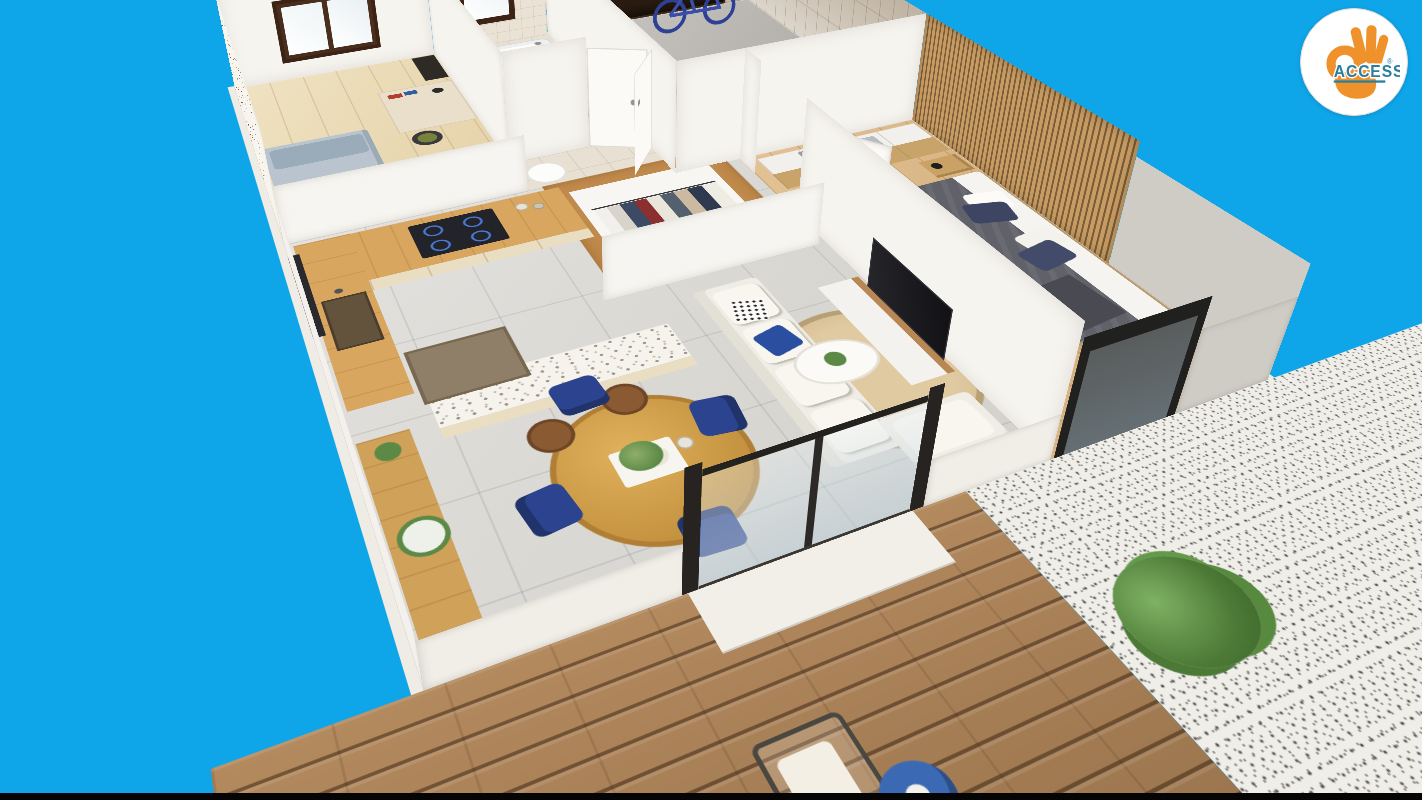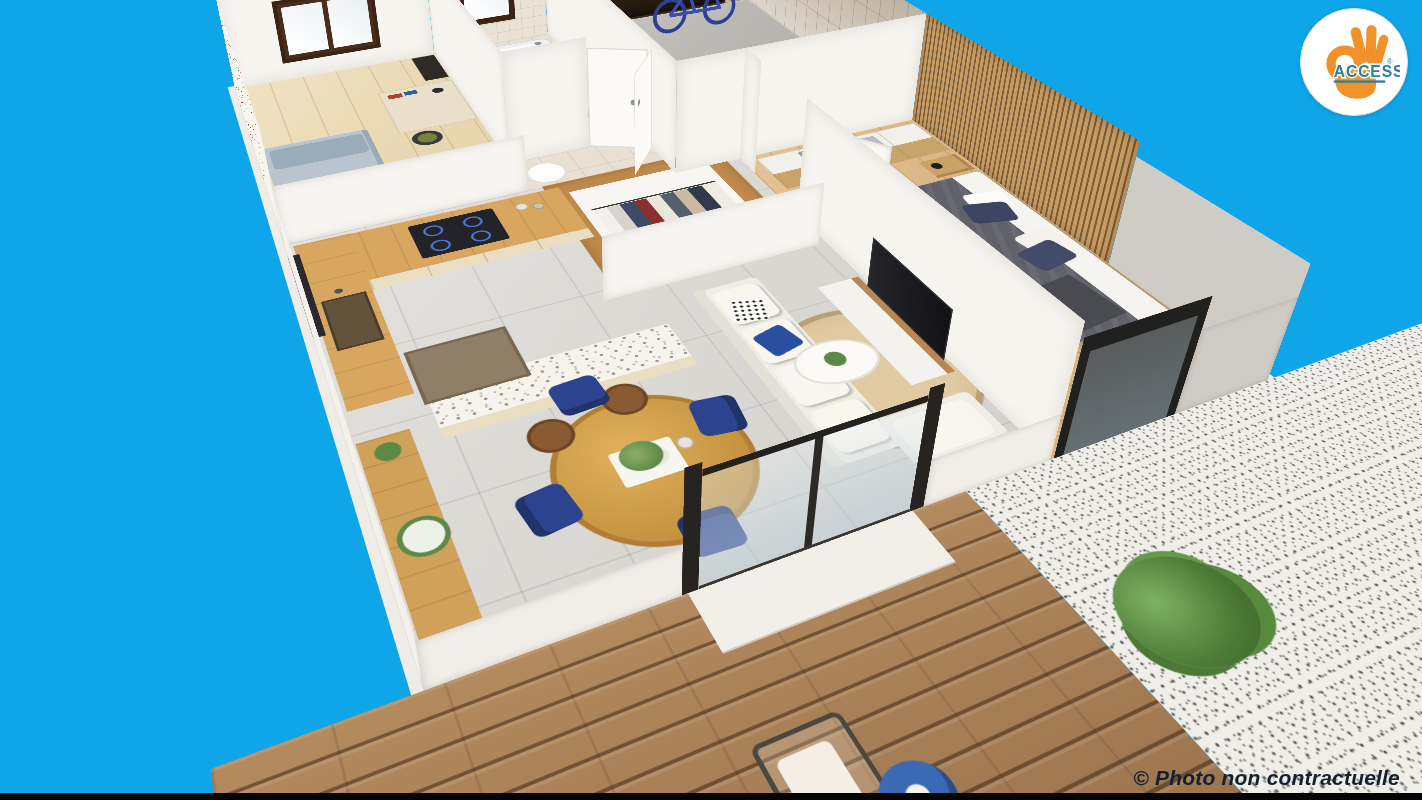--- a/index.html
+++ b/index.html
@@ -239,15 +239,14 @@
       <path d="M30 62 Q26 88 52 90 Q76 90 74 70 L70 58 Z" fill="var(--hand_orange,#f0922b)"></path>
       <circle cx="40" cy="52" r="15" fill="none" stroke="var(--hand_orange,#f0922b)" stroke-width="10"></circle>
       <rect x="50" y="12" width="11" height="40" rx="5" fill="var(--hand_orange,#f0922b)" transform="rotate(-14 55 32)"></rect>
       <rect x="63" y="10" width="11" height="42" rx="5" fill="var(--hand_orange,#f0922b)" transform="rotate(2 68 31)"></rect>
       <rect x="74" y="20" width="10" height="34" rx="5" fill="var(--hand_orange,#f0922b)" transform="rotate(16 79 37)"></rect>
       <text x="28" y="66" font-family="Liberation Sans, sans-serif" font-size="17" font-weight="bold" letter-spacing="1" fill="var(--logo_teal,#2b7f9e)" stroke="#ffffff" stroke-width="3" paint-order="stroke">ACCESS</text>
       <rect x="28" y="70" width="56" height="2.5" fill="var(--logo_teal,#2b7f9e)"></rect>
       <text x="86" y="52" font-size="8" fill="var(--logo_teal,#2b7f9e)">®</text>
     </svg>
   </div>
-  <div class="caption">© Photo non contractuelle</div>
   <div class="bottom-bar"></div>
 </div>
 
 </body></html>

